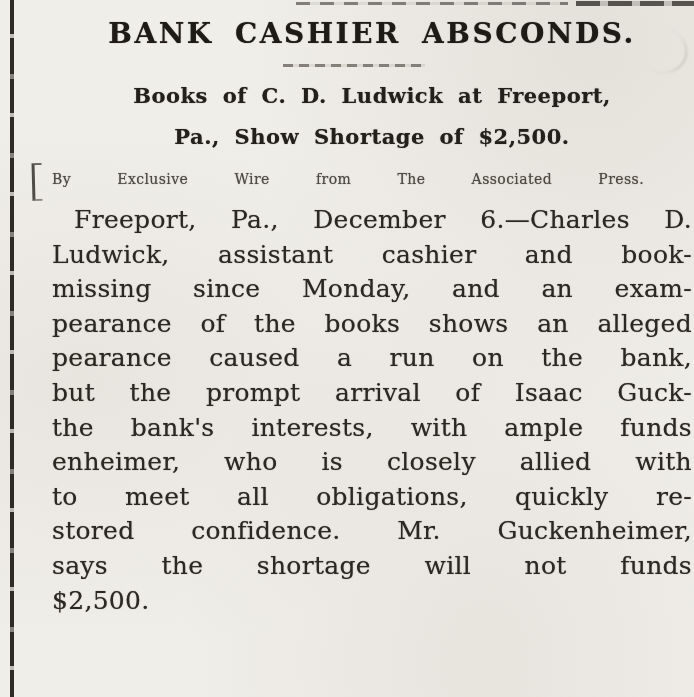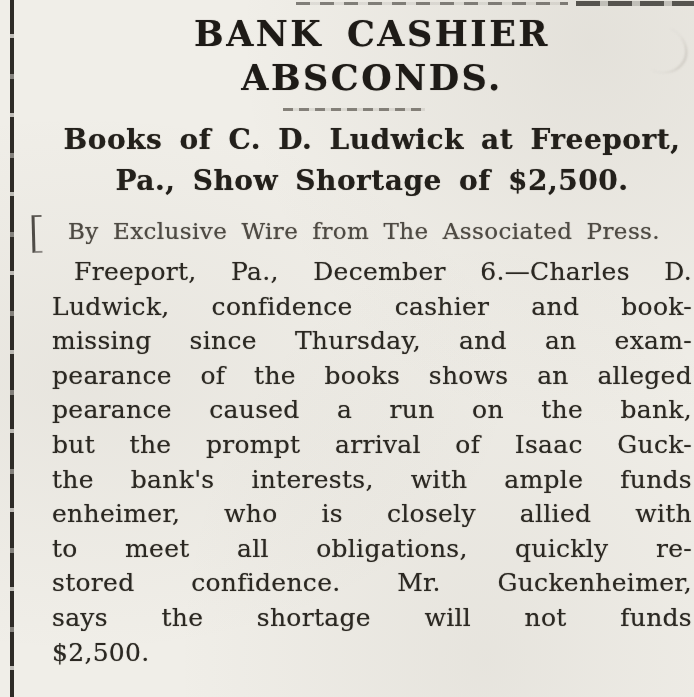--- a/index.html
+++ b/index.html
@@ -58,64 +58,64 @@
   .article {
     position: absolute;
     left: 52px; right: 2px; top: 10px;
     color: #2b2822;
     filter: blur(0.25px);
     text-shadow: 0 0 1px rgba(38,33,26,0.55);
   }
 
   .headline {
     margin: 0; padding-top: 2px;
-    font-size: 35px;
+    font-size: 28px;
     line-height: 44px;
     font-weight: bold;
     text-align: center;
     letter-spacing: 2.5px;
     word-spacing: 9px;
     color: #1e1b17;
   }
 
   .divider {
     width: 142px; height: 3px;
     margin: 8px auto 8px;
     transform: translateX(-18px);
     background: repeating-linear-gradient(to right,
       rgba(62,57,49,0.60) 0 10px, rgba(62,57,49,0.10) 10px 16px);
     filter: blur(0.6px);
   }
 
   .subhead {
     margin: 8px 0 0 0;
-    font-size: 28px;
+    font-size: 21px;
     line-height: 41px;
     font-weight: bold;
     text-align: center;
     letter-spacing: 0.5px;
     word-spacing: 7px;
     color: #23201b;
   }
   .sub-line { display: block; }
 
   .byline-row { position: relative; margin-top: 8px; height: 30px; }
   .bracket {
     position: absolute;
     left: -20px; top: -2px;
     width: 7px; height: 34px;
     border-left: 3px solid rgba(40,37,32,0.8);
     border-top: 2px solid rgba(40,37,32,0.7);
     border-bottom: 2px solid rgba(40,37,32,0.5);
     transform: rotate(-1.5deg);
   }
   .byline {
-    margin: 16px;
+    margin: 0;
     width: 592px;
-    font-size: 23px;
+    font-size: 14px;
     line-height: 28px;
     text-align: justify;
     text-align-last: justify;
     color: #4e4a43;
     letter-spacing: 0.4px;
   }
 
   .body-text {
     margin-top: 8px;
     font-size: 25px;
@@ -151,22 +151,22 @@
       <span class="sub-line">Pa., Show Shortage of $2,500.</span>
     </h2>
 
     <div class="byline-row">
       <span class="bracket"></span>
       <p class="byline">By Exclusive Wire from The Associated Press.</p>
     </div>
 
     <div class="body-text">
       <div class="line indent">Freeport, Pa., December 6.—Charles D.</div>
-      <div class="line">Ludwick, confidence cashier and book-</div>
-      <div class="line">missing since Thursday, and an exam-</div>
+      <div class="line">Ludwick, assistant cashier and book-</div>
+      <div class="line">missing since Monday, and an exam-</div>
       <div class="line">pearance of the books shows an alleged</div>
       <div class="line">pearance caused a run on the bank,</div>
       <div class="line">but the prompt arrival of Isaac Guck-</div>
       <div class="line">the bank's interests, with ample funds</div>
       <div class="line">enheimer, who is closely allied with</div>
       <div class="line">to meet all obligations, quickly re-</div>
       <div class="line">stored confidence. Mr. Guckenheimer,</div>
       <div class="line">says the shortage will not funds</div>
       <div class="line last">$2,500.</div>
     </div>

